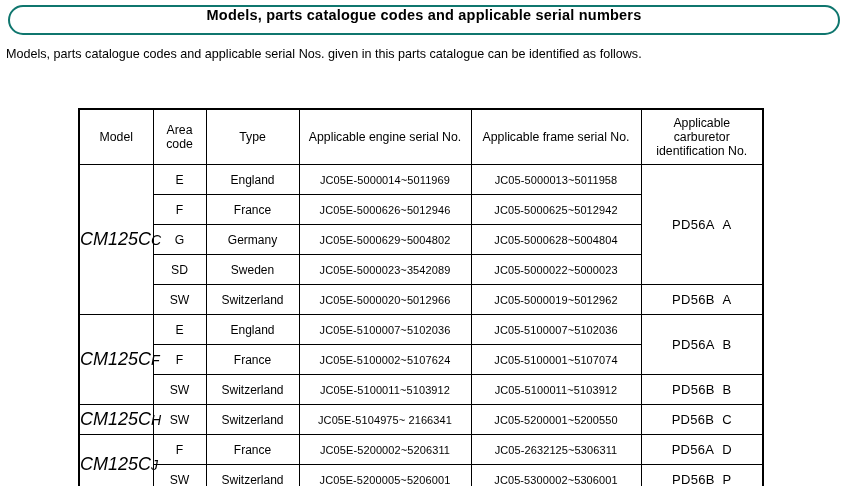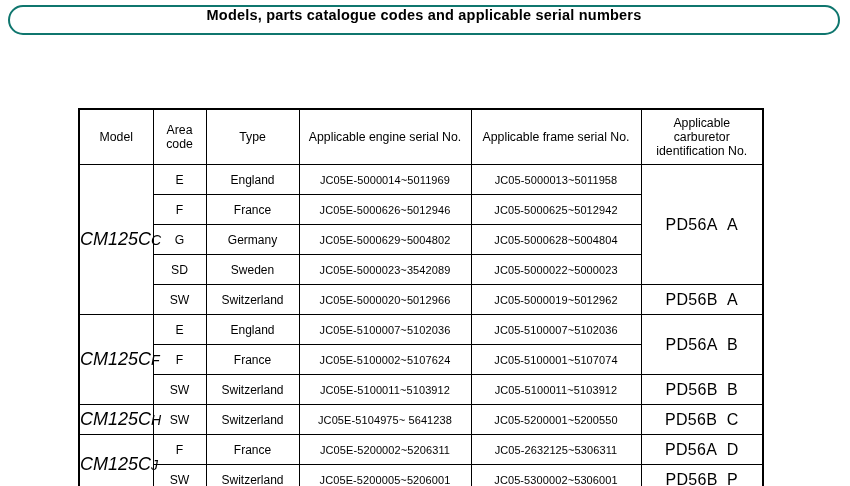--- a/index.html
+++ b/index.html
@@ -91,41 +91,42 @@
     height: 29px;
     font-size: 12.2px;
   }
   td.model-cell {
     font-size: 18px;
     white-space: nowrap;
     font-style: italic;
   }
   td.type-cell { font-size: 12px; }
   td.serial-cell { font-size: 11px; letter-spacing: 0.1px; }
-  td.carb-cell { font-size: 16px; letter-spacing: 0.3px; }
+  td.carb-cell { font-size: 13px; letter-spacing: 0.3px; }
 
   
   .sub {
     font-size: 0.78em;
     vertical-align: baseline;
     text-transform: uppercase;
   }
 
   
   tr.group-top > td { border-top: 2px solid #000; }
   thead tr th { border-bottom: 2px solid #000; }
 </style>
 </head>
 <body>
 
 <div id="title-banner">
   <span class="title-text">Models, parts catalogue codes and applicable serial numbers</span>
 </div>
 
 <div id="intro-block">
+  <div class="intro-line">Models, parts catalogue codes and applicable serial Nos. given in this parts catalogue can be identified as follows.</div>
 </div>
 
 <table id="spec-table">
   <colgroup>
     <col class="c-model">
       <col class="c-area">
       <col class="c-type">
     <col class="c-eng">
       <col class="c-frm">
       <col class="c-carb">
@@ -199,21 +200,21 @@
         <td>SW</td>
         <td class="type-cell">Switzerland</td>
         <td class="serial-cell">JC05E-5100011~5103912</td>
         <td class="serial-cell">JC05-5100011~5103912</td>
         <td class="carb-cell" rowspan="1">PD56B&nbsp;&nbsp;B</td>
       </tr>
       <tr class="group-top">
         <td class="model-cell" rowspan="1"><span>CM125C</span><span class="sub">h</span></td>
         <td>SW</td>
         <td class="type-cell">Switzerland</td>
-        <td class="serial-cell">JC05E-5104975~ 5641238</td>
+        <td class="serial-cell">JC05E-5104975~ 2166341</td>
         <td class="serial-cell">JC05-5200001~5200550</td>
         <td class="carb-cell" rowspan="1">PD56B&nbsp;&nbsp;C</td>
       </tr>
       <tr class="group-top">
         <td class="model-cell" rowspan="2"><span>CM125C</span><span class="sub">j</span></td>
         <td>F</td>
         <td class="type-cell">France</td>
         <td class="serial-cell">JC05E-5200002~5206311</td>
         <td class="serial-cell">JC05-2632125~5306311</td>
         <td class="carb-cell" rowspan="1">PD56A&nbsp;&nbsp;D</td>

